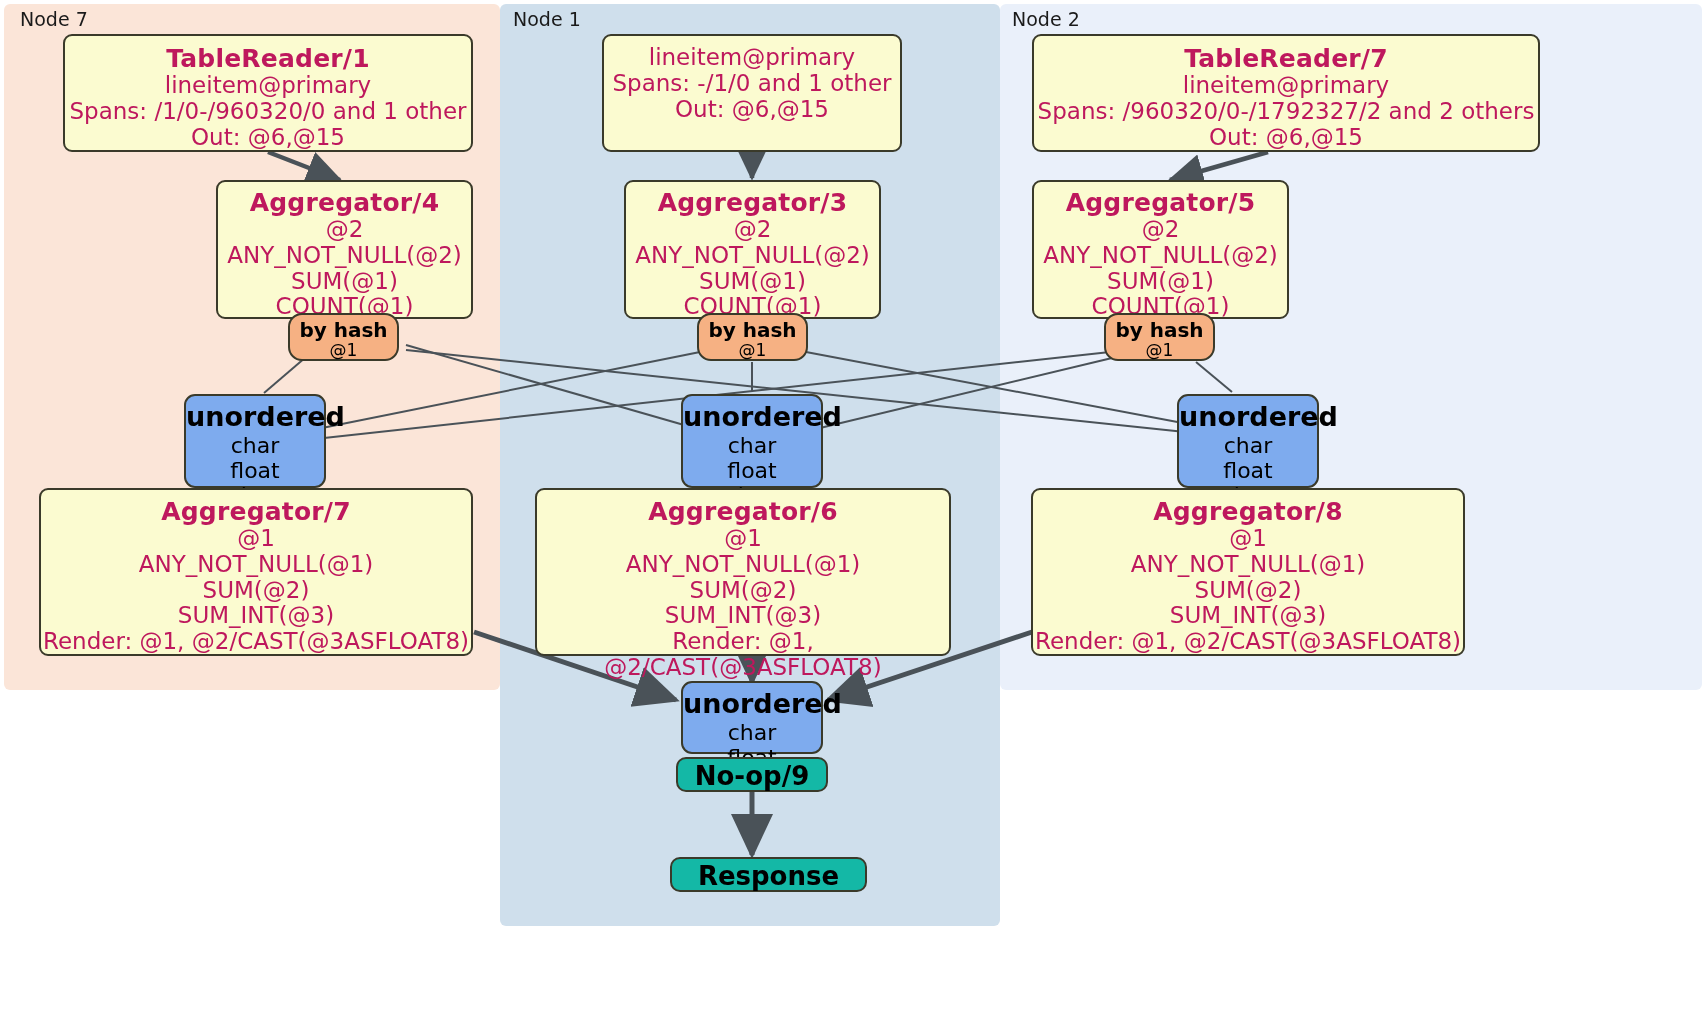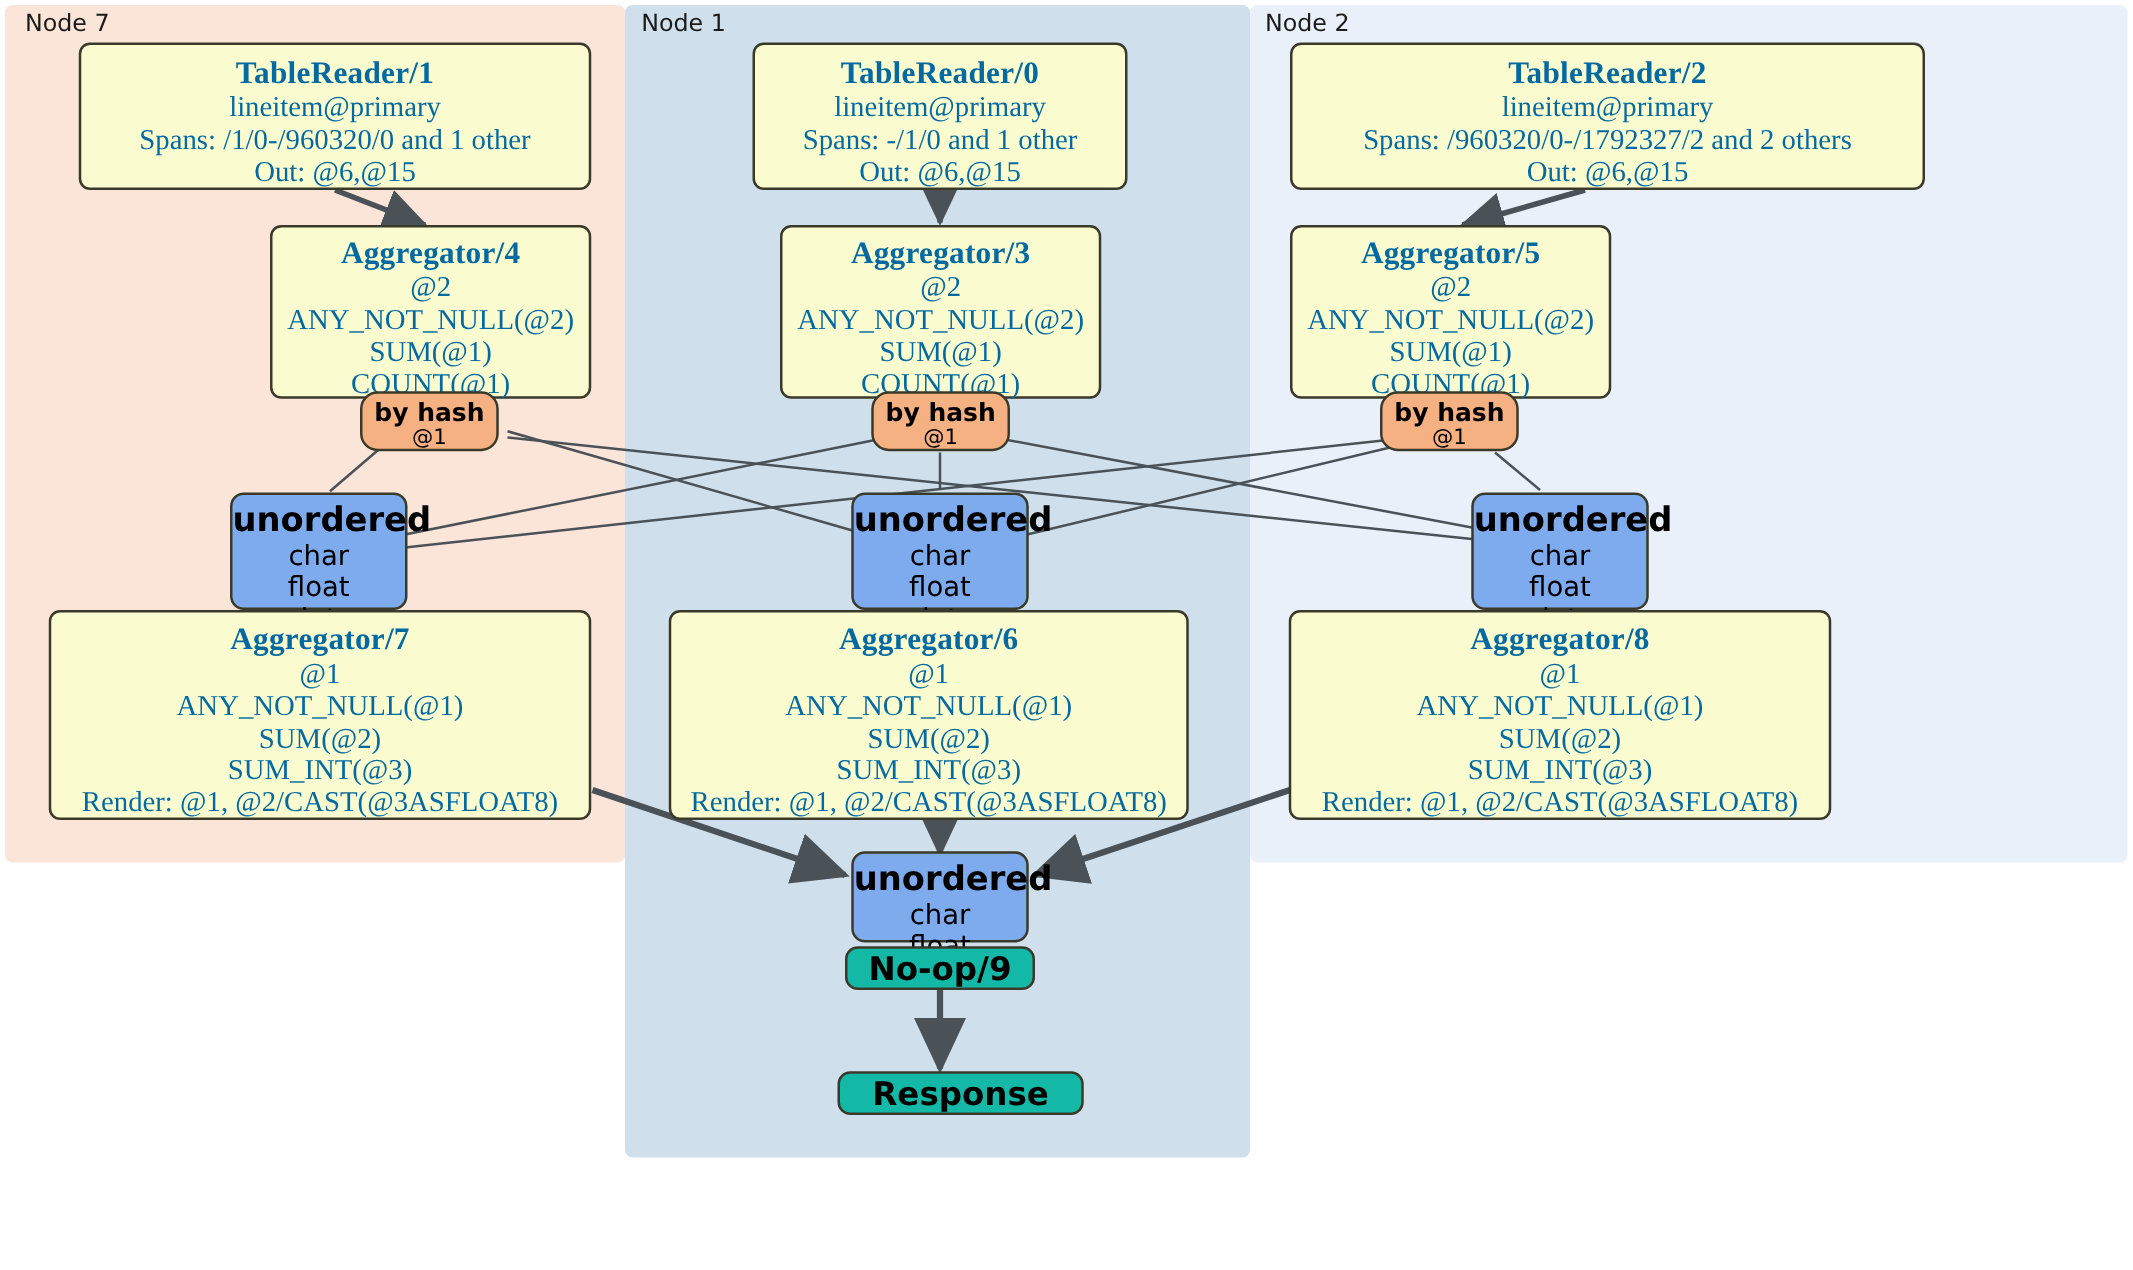--- a/index.html
+++ b/index.html
@@ -8,21 +8,21 @@
 
   .region{position:absolute;}
   .region-label{position:absolute;font-size:19px;color:#1a1a1a;}
 
   svg.edges{position:absolute;left:0;top:0;width:1706px;height:1016px;pointer-events:none;}
 
   .node{position:absolute;box-sizing:border-box;text-align:center;}
 
   .proc{
     background:#fbfbd0;border:2px solid #3a3a2a;border-radius:9px;
-    color:#0369a1;line-height:1.12;font-family:Liberation Serif, serif;
+    color:#be185d;line-height:1.12;
   }
   .proc .title{font-weight:bold;font-size:25px;letter-spacing:.2px;}
   .proc .det{font-size:23px;}
 
   .router-hash{
     background:#f6b183;border:2px solid #3a3a2a;border-radius:14px;
     line-height:1.1;color:#000;
   }
   .router-hash .title{font-weight:bold;font-size:20px;}
   .router-hash .det{font-size:17px;}
@@ -85,28 +85,27 @@
   </svg>
 
   <div class="node proc" style="left:63px;top:34px;width:410px;height:118px;padding-top:9px;">
     <div class="title">TableReader/1</div>
     <div class="det">lineitem@primary</div>
     <div class="det">Spans: /1/0-/960320/0 and 1 other</div>
     <div class="det">Out: @6,@15</div>
   </div>
 
   <div class="node proc" style="left:602px;top:34px;width:300px;height:118px;padding-top:9px;">
-    <div class="title">TableReader/0</div>
     <div class="det">lineitem@primary</div>
     <div class="det">Spans: -/1/0 and 1 other</div>
     <div class="det">Out: @6,@15</div>
   </div>
 
   <div class="node proc" style="left:1032px;top:34px;width:508px;height:118px;padding-top:9px;">
-    <div class="title">TableReader/2</div>
+    <div class="title">TableReader/7</div>
     <div class="det">lineitem@primary</div>
     <div class="det">Spans: /960320/0-/1792327/2 and 2 others</div>
     <div class="det">Out: @6,@15</div>
   </div>
 
   <div class="node proc" style="left:216px;top:180px;width:257px;height:139px;padding-top:7px;">
     <div class="title">Aggregator/4</div>
     <div class="det">@2</div>
     <div class="det">ANY_NOT_NULL(@2)</div>
     <div class="det">SUM(@1)</div>

